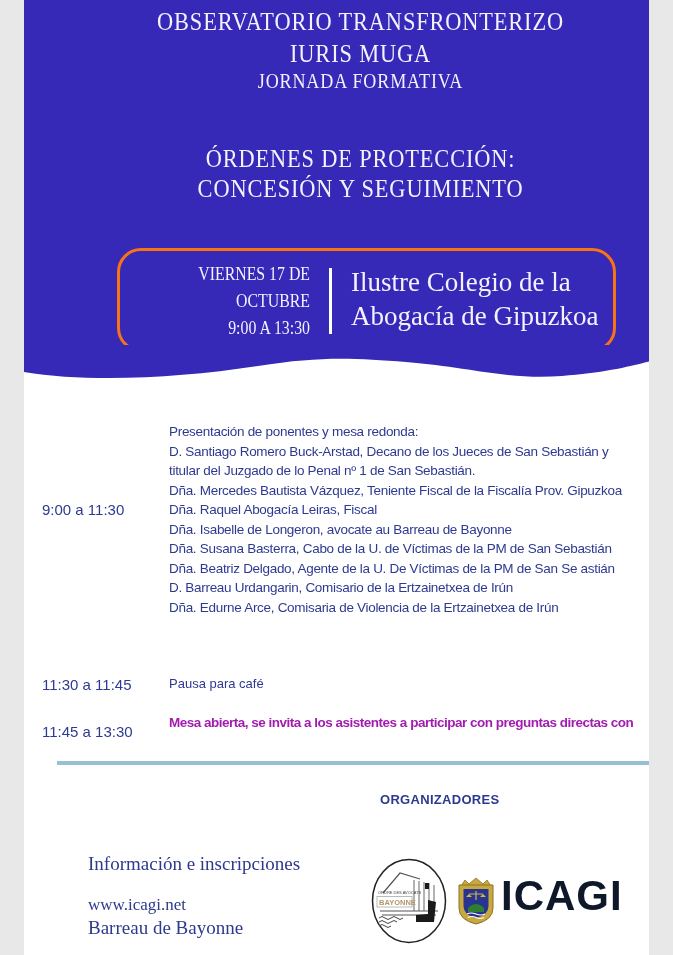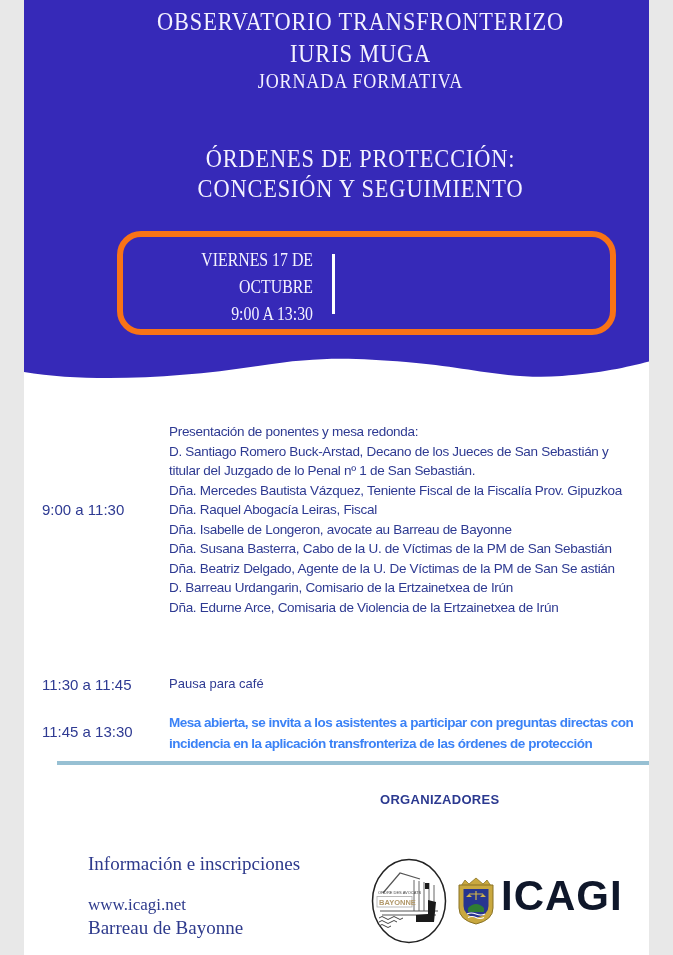--- a/index.html
+++ b/index.html
@@ -19,22 +19,22 @@
     font-family:"Liberation Serif", serif; white-space:nowrap;
   }
   .condensed { transform:scaleX(0.86); transform-origin:center; }
   .org-line1 { top:7px;  font-size:26px; letter-spacing:1px; }
   .org-line2 { top:39px; font-size:26px; letter-spacing:1px; }
   .subtitle  { top:69px; font-size:21px; letter-spacing:1px; }
   .event1    { top:144px; font-size:26px; letter-spacing:1px; }
   .event2    { top:174px; font-size:26px; letter-spacing:1px; }
   
   .info-box {
-    position:absolute; left:93px; top:231px; width:499px; height:104px;
-    border:6px solid #f97316; border-radius:24px;
+    position:absolute; left:93px; top:248px; width:499px; height:104px;
+    border:3px solid #f97316; border-radius:24px;
   }
   .date-col {
     position:absolute; left:10px; top:10px; width:180px; text-align:right;
     color:#f4f2ff; font-family:"Liberation Serif", serif; font-size:18px;
     line-height:27px; transform:scaleX(0.88); transform-origin:right center;
     white-space:nowrap;
   }
   .vline { position:absolute; left:209px; top:17px; bottom:15px; width:3px; background:#ffffff; }
   .venue-col {
     position:absolute; left:231px; top:14px; color:#f4f2ff;
@@ -47,21 +47,21 @@
   }
   .sched-block { position:absolute; left:145px; color:#2e3a92; }
   .sched-block .line {
     font-size:13.5px; line-height:19.5px; letter-spacing:-0.3px; white-space:nowrap;
   }
   .block1 { top:422px; }
   .t1 { top:501px; }
   .t2 { top:676px; }
   .pausa { top:676px; font-size:13px; }
   .t3 { top:723px; }
-  .block3 { top:712px; font-weight:bold; color:#3b82f6; }
+  .block3 { top:712px; font-weight:bold; color:#a21caf; }
   .block3 .line { font-size:13.5px; line-height:21px; letter-spacing:-0.5px; }
   .divider-line {
     position:absolute; left:33px; top:761px; width:612px; height:4px; background:#97c0d3;
   }
   .organizadores {
     position:absolute; left:356px; top:792px; color:#2b3990;
     font-size:13px; font-weight:bold; letter-spacing:0.3px; white-space:nowrap;
   }
   
   .footer-serif {
@@ -89,20 +89,24 @@
     <div class="hero-text condensed event1">ÓRDENES DE PROTECCIÓN:</div>
     <div class="hero-text condensed event2">CONCESIÓN Y SEGUIMIENTO</div>
 
     <div class="info-box">
       <div class="date-col">
         <div>VIERNES 17 DE</div>
         <div>OCTUBRE</div>
         <div>9:00 A 13:30</div>
       </div>
       <div class="vline"></div>
+      <div class="venue-col">
+        <div>Ilustre Colegio de la</div>
+        <div>Abogacía de Gipuzkoa</div>
+      </div>
     </div>
   </header>
 
   <svg class="wave" viewBox="0 0 673 40" preserveAspectRatio="none" aria-hidden="true">
     <path d="M0,0 H673 V4 C636,12 606,26 538,31 C482,35 446,22 382,17 C330,13 296,11 234,21 C156,33 66,38 0,27 Z" fill="#3629b8"></path>
   </svg>
 
   <main>
     <div class="time-label t1">9:00 a 11:30</div>
     <div class="sched-block block1">
@@ -117,21 +121,20 @@
       <div class="line">D. Barreau Urdangarin, Comisario de la Ertzainetxea de Irún</div>
       <div class="line">Dña. Edurne Arce, Comisaria de Violencia de la Ertzainetxea de Irún</div>
     </div>
 
     <div class="time-label t2">11:30 a 11:45</div>
     <div class="sched-block pausa">Pausa para café</div>
 
     <div class="time-label t3">11:45 a 13:30</div>
     <div class="sched-block block3">
       <div class="line">Mesa abierta, se invita a los asistentes a participar con preguntas directas con</div>
-      <div class="line">incidencia en la aplicación transfronteriza de las órdenes de protección</div>
     </div>
   </main>
 
   <div class="divider-line"></div>
 
   <div class="organizadores">ORGANIZADORES</div>
 
   <footer>
     <div class="footer-serif info-insc">Información e inscripciones</div>
     <div class="footer-serif website">www.icagi.net</div>

